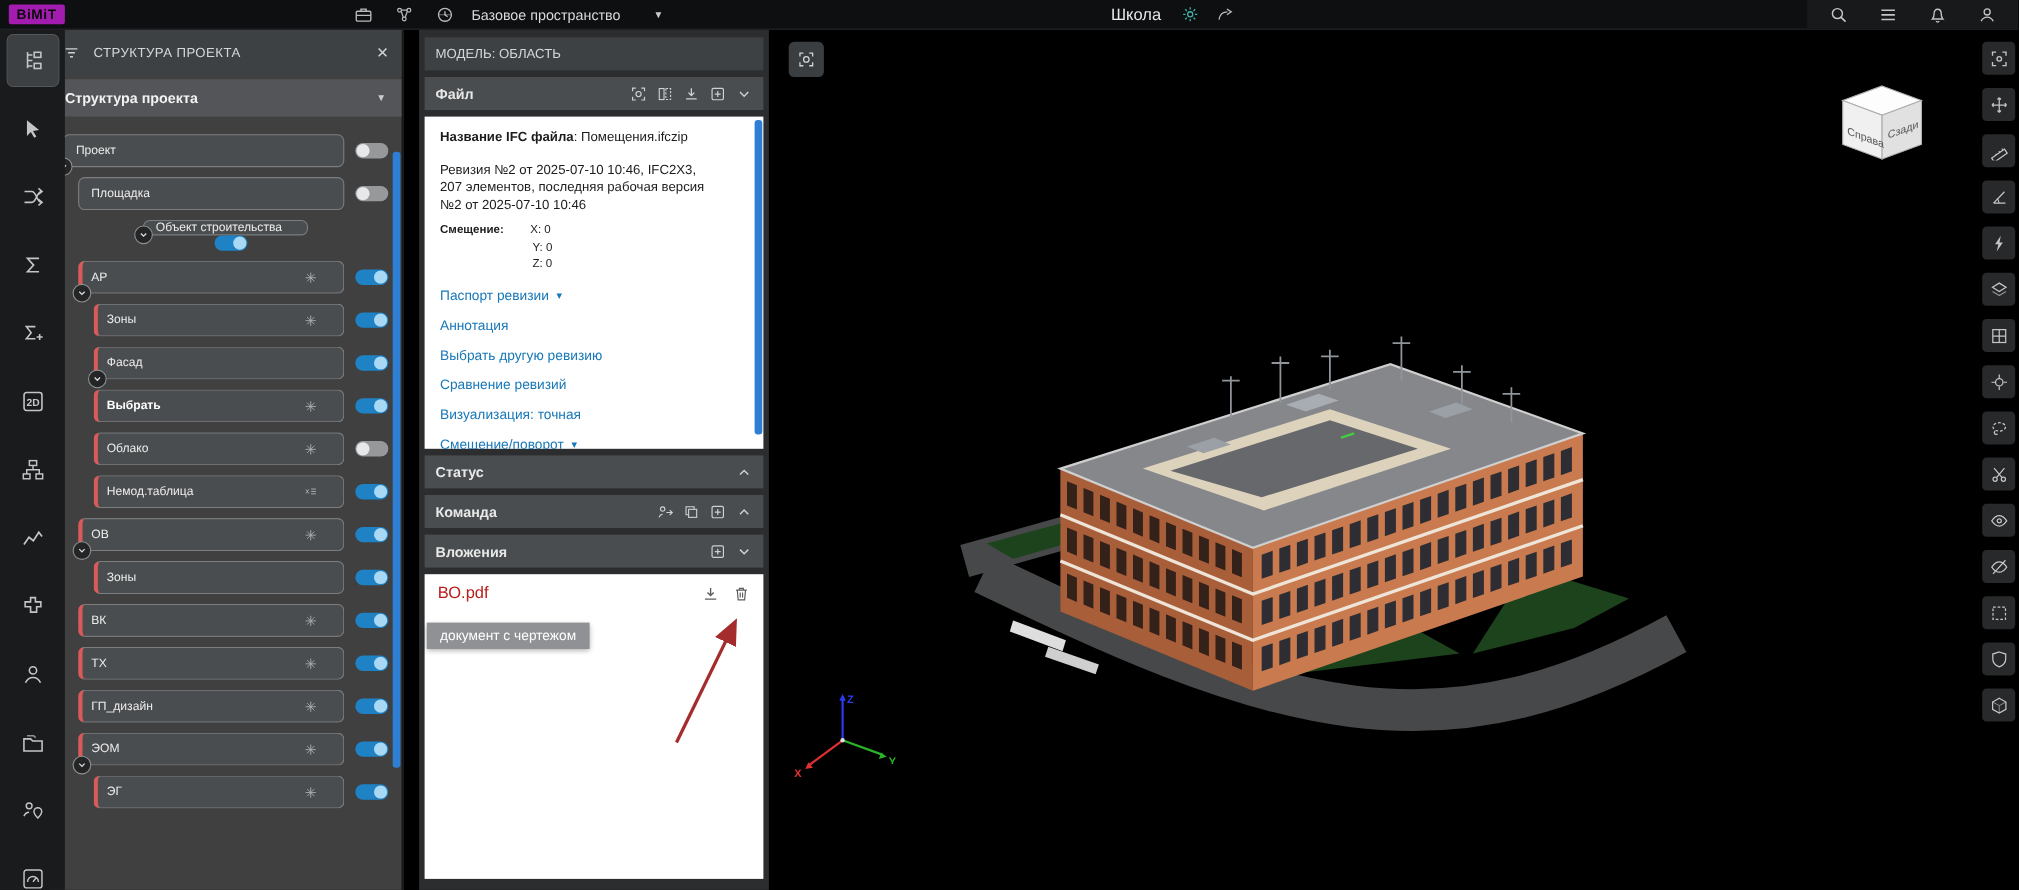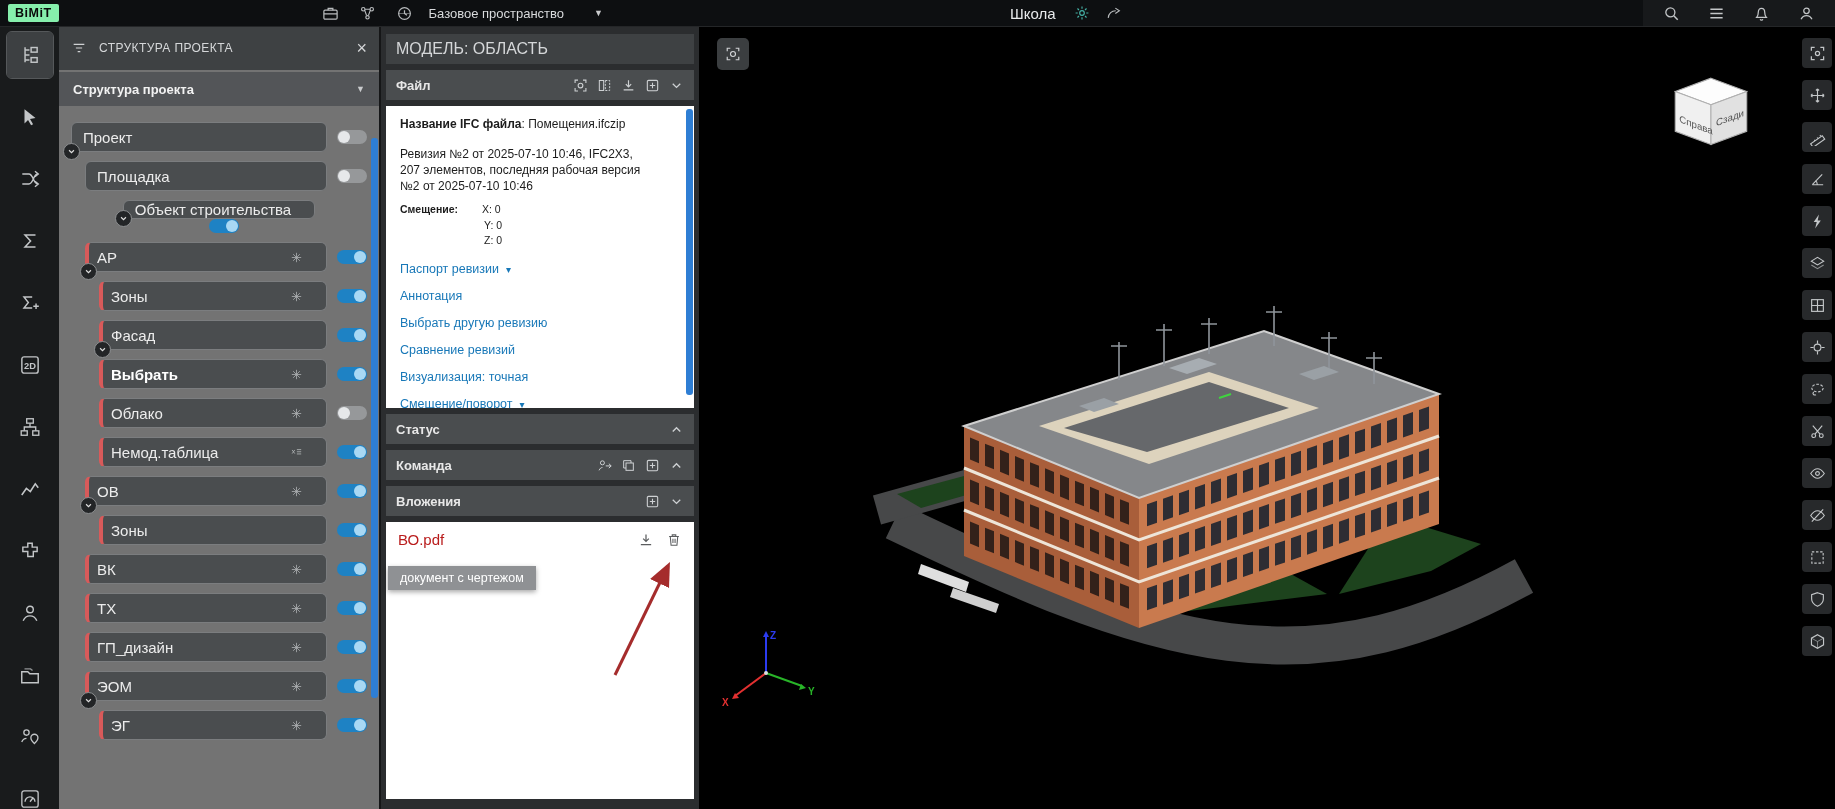--- a/index.html
+++ b/index.html
@@ -2,64 +2,64 @@
 <html><head>
 <meta charset="utf-8">
 <style>
   html,body{margin:0;padding:0}
   body{width:1835px;height:809px;overflow:hidden;background:#000;font-family:"Liberation Sans",sans-serif;position:relative}
   .ic{display:inline-flex;align-items:center;justify-content:center}
   .ic svg{width:16px;height:16px}
 
   
   .topbar{position:absolute;left:0;top:0;right:0;height:26px;background:#0d0f11;border-bottom:1px solid #242628;display:flex;align-items:center;z-index:30}
-  .logo{background:#86efac;color:#0a0a0a;font-weight:bold;font-size:12.5px;padding:2px 7px;border-radius:2px;margin-left:8px;letter-spacing:.5px}
+  .logo{background:#a21caf;color:#0a0a0a;font-weight:bold;font-size:12.5px;padding:2px 7px;border-radius:2px;margin-left:8px;letter-spacing:.5px}
   .tb-group{display:flex;gap:20px;margin-left:263px}
   .tb-group .ic svg{width:17px;height:17px}
   .workspace{display:flex;align-items:center;gap:30px;margin-left:16px;color:#d8dadc;font-size:13px;cursor:pointer}
   .caret{color:#c9cbcd;font-size:9px}
   .tb-center{position:absolute;left:1010px;display:flex;align-items:center;gap:18px}
   .tb-title{color:#e8eaec;font-size:15px}
   #tb-center-icons{display:flex;gap:16px}
   .tb-right{position:absolute;right:0;top:0;bottom:0;display:flex;align-items:center;gap:28px;padding:0 20px;background:#17191b}
   .tb-right .ic svg{width:17px;height:17px}
 
   
   .rail{position:absolute;left:0;top:26px;bottom:0;width:59px;background:#191b1c;display:flex;flex-direction:column;align-items:center;padding-top:6px;gap:3px;z-index:20}
   .rail-btn{width:46px;height:46px;display:flex;align-items:center;justify-content:center;border-radius:5px;cursor:pointer}
   .rail-btn.active{background:#3d4042;outline:1px solid #55585a}
   .rail-btn svg{width:22px;height:22px}
   .help-btn{margin-top:auto;margin-bottom:14px;width:22px;height:22px;border:2px solid #b9bbbd;border-radius:50%;color:#cdcfd1;font-size:13px;font-weight:bold;display:flex;align-items:center;justify-content:center;cursor:pointer}
 
   
-  .struct{position:absolute;left:59px;top:26px;bottom:0;width:320px;background:#737373;border-right:2px solid #151617;z-index:10}
+  .struct{position:absolute;left:45px;top:26px;bottom:0;width:320px;background:#404040;border-right:2px solid #151617;z-index:10}
   .s-head{height:44px;background:#3e4143;display:flex;align-items:center;padding:0 12px;gap:12px}
   .s-title{flex:1;font-size:12px;color:#d5d7d9;letter-spacing:.4px}
   .close-x{color:#d3d5d7;font-size:18px;cursor:pointer;line-height:1}
   .s-drop{height:34px;background:#535558;display:flex;align-items:center;padding:0 14px;margin-top:2px;cursor:pointer}
   .s-drop .dlab{flex:1;font-size:13px;font-weight:bold;color:#f2f2f2}
   .tree{padding:16px 12px 0 12px}
   .trow{display:flex;align-items:center;margin-bottom:9px}
-  .titem{flex:1;height:30px;background:#4a4d4f;border:1px solid #7b7d7f;border-radius:6px;display:flex;align-items:center;padding:0 23px 0 11px;position:relative;color:#ececec;font-size:15px;cursor:pointer;box-sizing:border-box}
+  .titem{flex:1;height:30px;background:#4a4d4f;border:1px solid #7b7d7f;border-radius:6px;display:flex;align-items:center;padding:0 23px 0 11px;position:relative;color:#ececec;font-size:11px;cursor:pointer;box-sizing:border-box}
   .titem.accent{border-left:4px solid #d85a5a;padding-left:8px}
   .titem.bold{font-weight:bold;color:#fff}
   .texp{position:absolute;left:-9px;bottom:-9px;width:15px;height:15px;border-radius:50%;background:#232527;border:1px solid #8d8f91;display:flex;align-items:center;justify-content:center;cursor:pointer}
   .texp svg{width:9px;height:9px}
   .ticon{margin-left:auto}
   .ticon svg{width:13px;height:13px}
   .tog{width:30px;height:14px;border-radius:7px;margin-left:10px;position:relative;flex:none;cursor:pointer}
   .tog.on{background:#1e82c4}
   .tog.on::after{content:"";position:absolute;top:1px;right:1px;width:12px;height:12px;border-radius:50%;background:#a8d8f4}
   .tog.off{background:#96989a}
   .tog.off::after{content:"";position:absolute;top:1px;left:1px;width:12px;height:12px;border-radius:50%;background:#e6e8ea}
   .s-scroll{position:absolute;right:1px;top:112px;width:7px;height:560px;background:#2e7ed4;border-radius:3px}
 
   
   .model{position:absolute;left:381px;top:26px;bottom:0;width:318px;background:#2b2d2f;display:flex;flex-direction:column;padding:8px 5px 10px;box-sizing:border-box;gap:6px;z-index:10}
-  .m-head{height:30px;flex:none;background:#3e4143;display:flex;align-items:center;padding:0 10px;font-size:16px;color:#d5d7d9}
+  .m-head{height:30px;flex:none;background:#3e4143;display:flex;align-items:center;padding:0 10px;font-size:12px;color:#d5d7d9}
   .sec-head{height:30px;flex:none;background:#4a4d4f;display:flex;align-items:center;padding:0 10px;gap:9px}
   .sec-title{flex:1;font-size:13px;font-weight:bold;color:#e8e8e8}
   .sec-icons{display:flex;gap:9px}
   .sec-icons .ic{cursor:pointer}
   .sec-icons .ic svg{width:15px;height:15px}
   .file-body{flex:none;height:302px;background:#fff;position:relative;padding:11px 18px 0 14px;box-sizing:border-box;overflow:hidden}
   .fb-scroll{position:absolute;right:1px;top:3px;width:7px;height:286px;background:#2e7ed4;border-radius:3px}
   .f-line{font-size:12px;color:#1c1c1c;margin-bottom:16px}
   .f-rev{font-size:12px;color:#1c1c1c;line-height:1.32;margin-bottom:8px;max-width:256px}
   .offs{font-size:10.5px;color:#1c1c1c;line-height:1.45}

